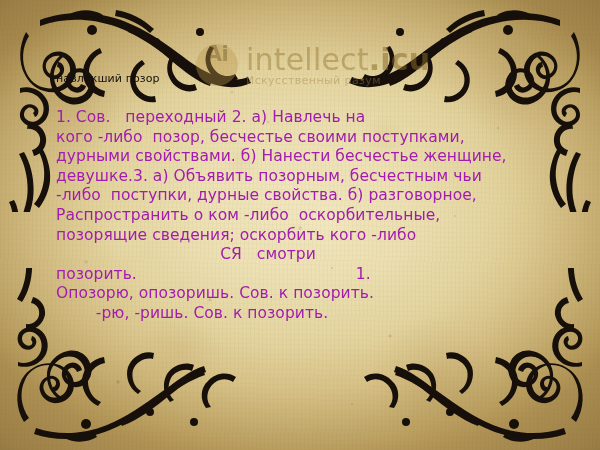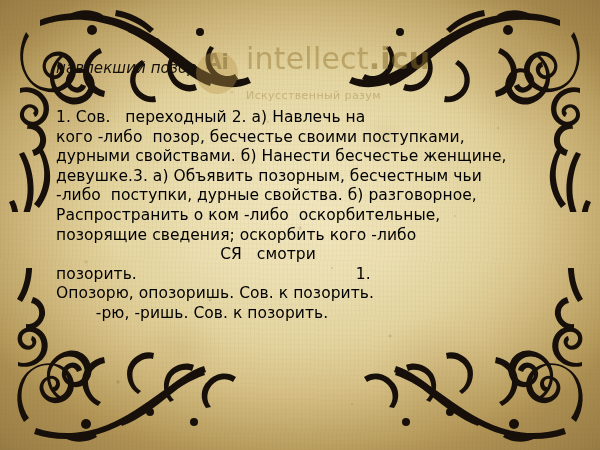--- a/index.html
+++ b/index.html
@@ -134,49 +134,48 @@
     font-size: 30px;
     color: rgba(150,121,52,.78);
     letter-spacing: .2px;
     font-weight: 400;
   }
   .wm-title b { font-weight: 700; color: rgba(136,108,44,.85); }
   .wm-sub {
     font-size: 11px;
     color: rgba(158,132,68,.72);
     letter-spacing: .4px;
-    margin-top: 16px;
+    margin-top: 0;
   }
 
   
   .content {
     position: absolute;
     left: 0;
     top: 0;
     width: 600px;
     height: 450px;
   }
   .headword {
     position: absolute;
     left: 56px;
-    top: 59px;
-    font-size: 15px;
+    top: 72px;
+    font-size: 11px;
     color: #14100b;
     white-space: pre;
     letter-spacing: .1px;
-    font-style: italic;
   }
   .definition {
     position: absolute;
     left: 56px;
     top: 108px;
     width: 510px;
     font-size: 15.5px;
     line-height: 19.6px;
-    color: #000000;
+    color: #a21caf;
     white-space: pre-wrap;
     letter-spacing: .05px;
   }
   .def-line { display: block; white-space: pre; }
 </style>
 </head>
 <body>
 
 <div id="page">
 

